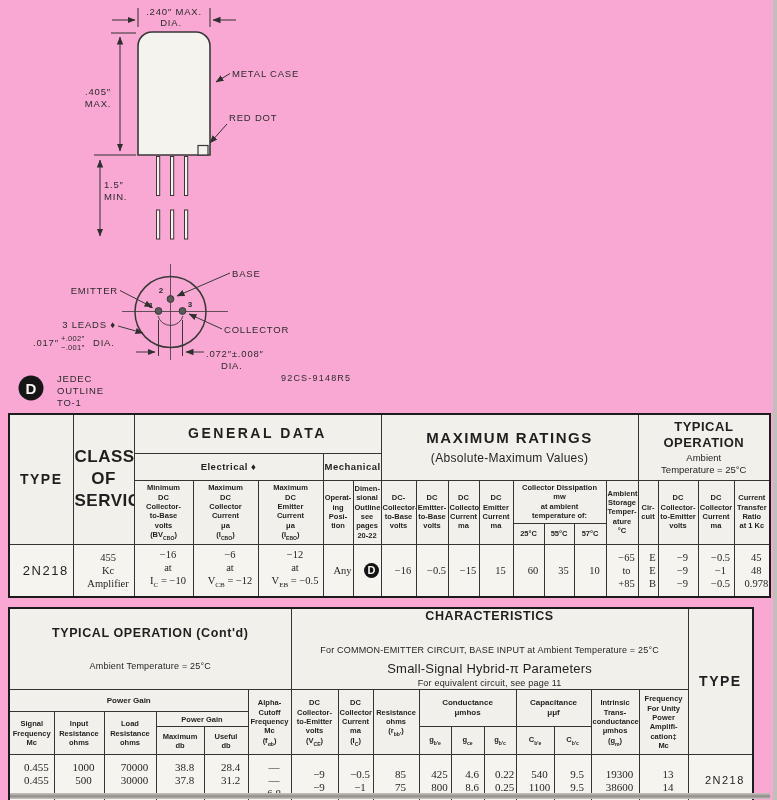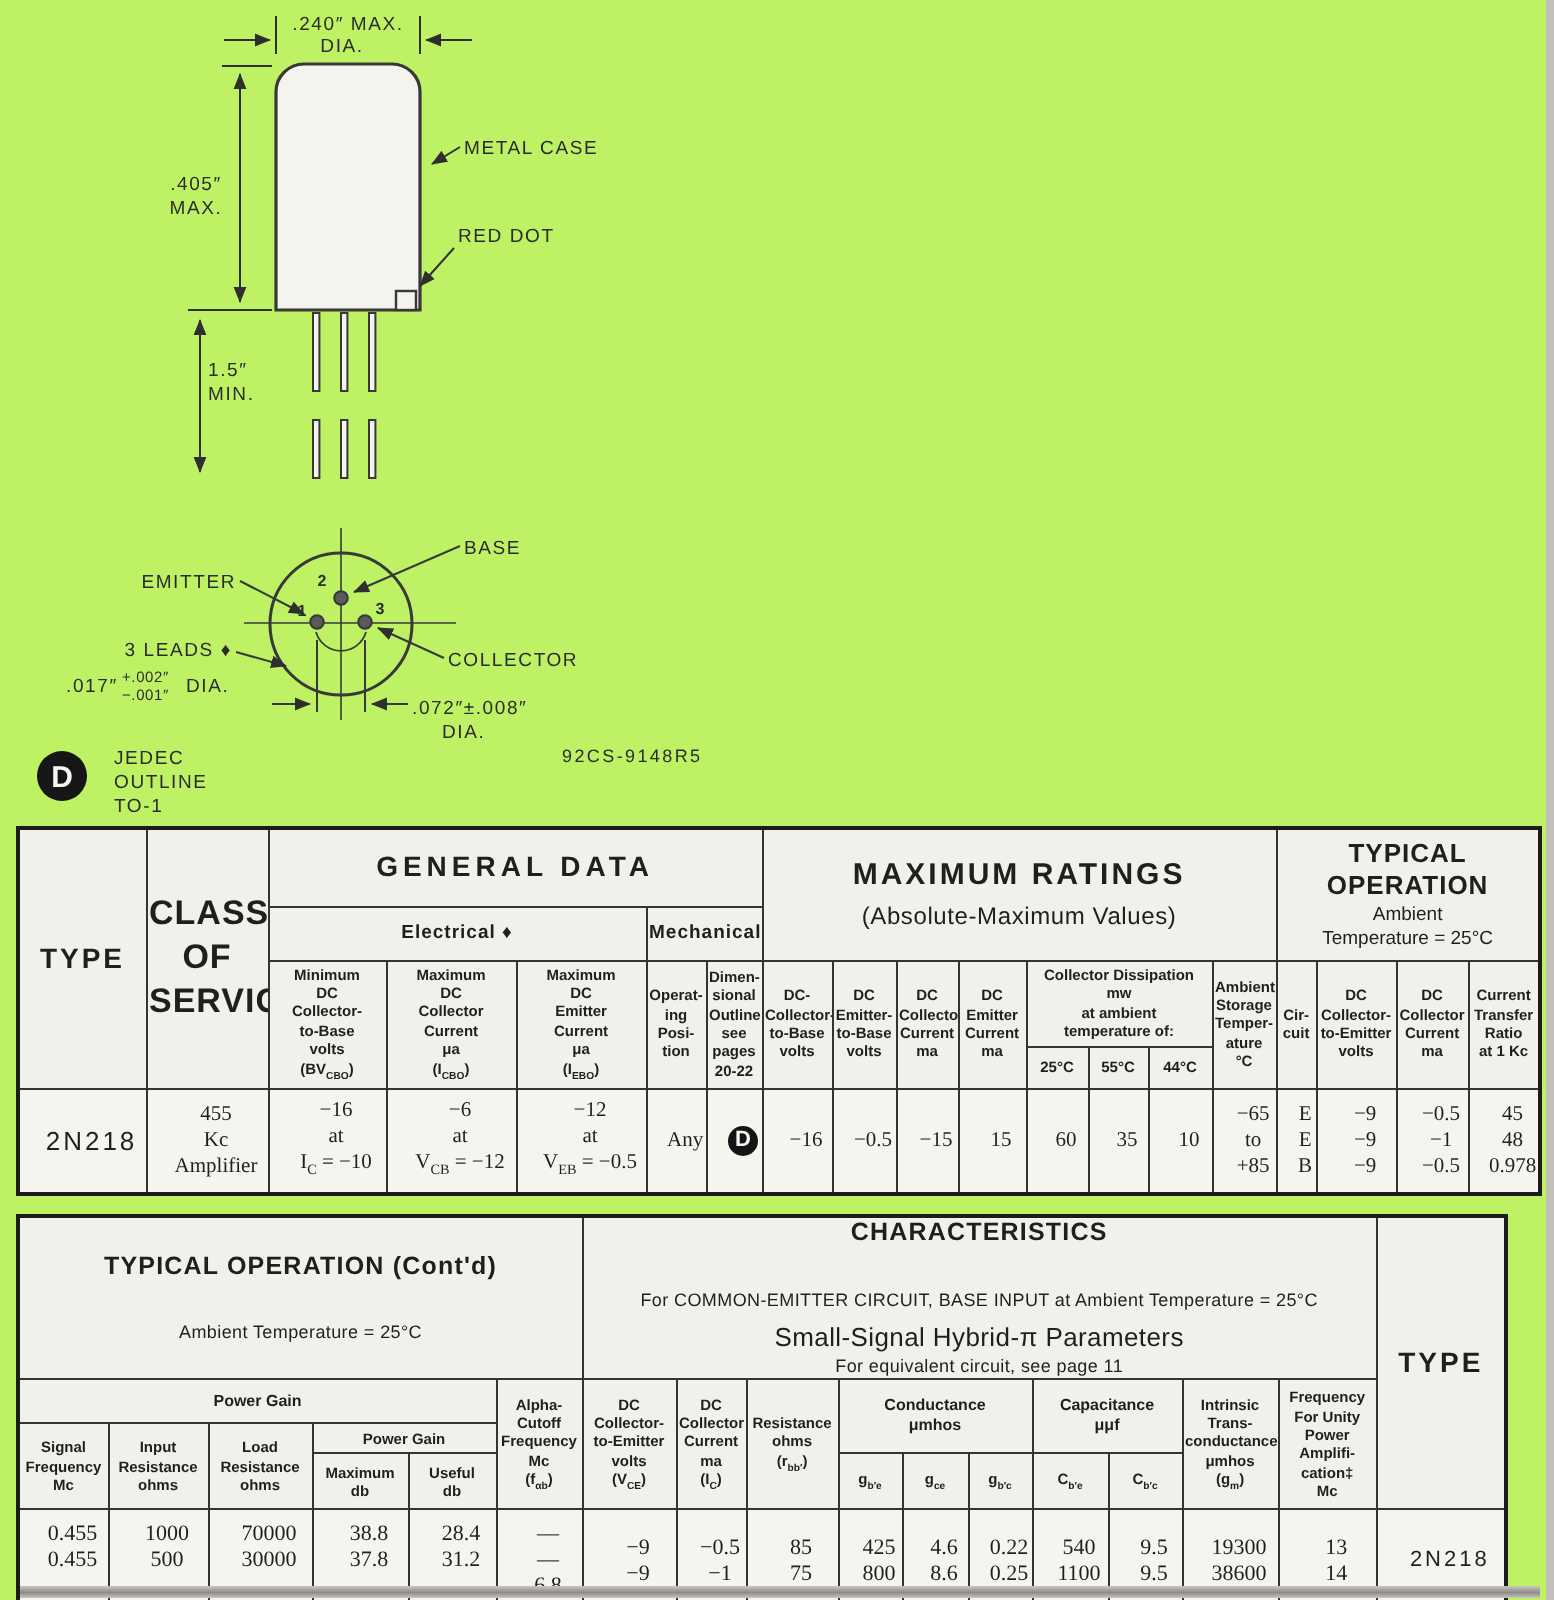--- a/index.html
+++ b/index.html
@@ -1,16 +1,16 @@
 <!DOCTYPE html>
 <html><head>
 <meta charset="utf-8">
 <style>
   html,body{margin:0;padding:0;background:#dddbd6;}
-  .page{position:relative;width:777px;height:800px;background:#bef264;overflow:hidden;
+  .page{position:relative;width:777px;height:800px;background:#f9a8d4;overflow:hidden;
         font-family:"Liberation Sans",sans-serif;color:#1f1f1f;}
   .page-edge{position:absolute;top:0;right:0;width:4px;height:100%;background:#c2bfba;}
   .scan-strip{position:absolute;left:10px;top:793px;width:760px;height:6px;
               background:linear-gradient(#c9c6c1,#8f8c87 55%,#c9c6c1);}
 
   svg text{fill:#2b2b2b;font-family:"Liberation Sans",sans-serif;font-size:9.5px;letter-spacing:.8px;}
   svg .sm{font-size:7.5px;letter-spacing:.3px;}
   svg .num{font-size:8px;font-weight:bold;letter-spacing:0;}
   svg .code{letter-spacing:1.2px;font-size:9px;}
   svg .badge-t{fill:#f7f5f0;font-size:15px;font-weight:bold;letter-spacing:0;}
@@ -188,21 +188,21 @@
       <th colspan="3">Collector Dissipation<br>mw<br>at ambient<br>temperature of:</th>
       <th rowspan="2">Ambient<br>Storage<br>Temper-<br>ature<br>°C</th>
       <th rowspan="2">Cir-<br>cuit</th>
       <th rowspan="2">DC<br>Collector-<br>to-Emitter<br>volts</th>
       <th rowspan="2">DC<br>Collector<br>Current<br>ma</th>
       <th rowspan="2">Current<br>Transfer<br>Ratio<br>at 1 Kc</th>
     </tr>
     <tr class="r4">
       <th>25°C</th>
       <th>55°C</th>
-      <th>44°C</th>
+      <th>57°C</th>
     </tr>
     <tr class="dr">
       <td class="typec">2N218</td>
       <td>455<br>Kc<br>Amplifier</td>
       <td>−16<br>at<br>I<sub>C</sub> = −10</td>
       <td>−6<br>at<br>V<sub>CB</sub> = −12</td>
       <td>−12<br>at<br>V<sub>EB</sub> = −0.5</td>
       <td>Any</td>
       <td>
         <span class="badge">D</span>

